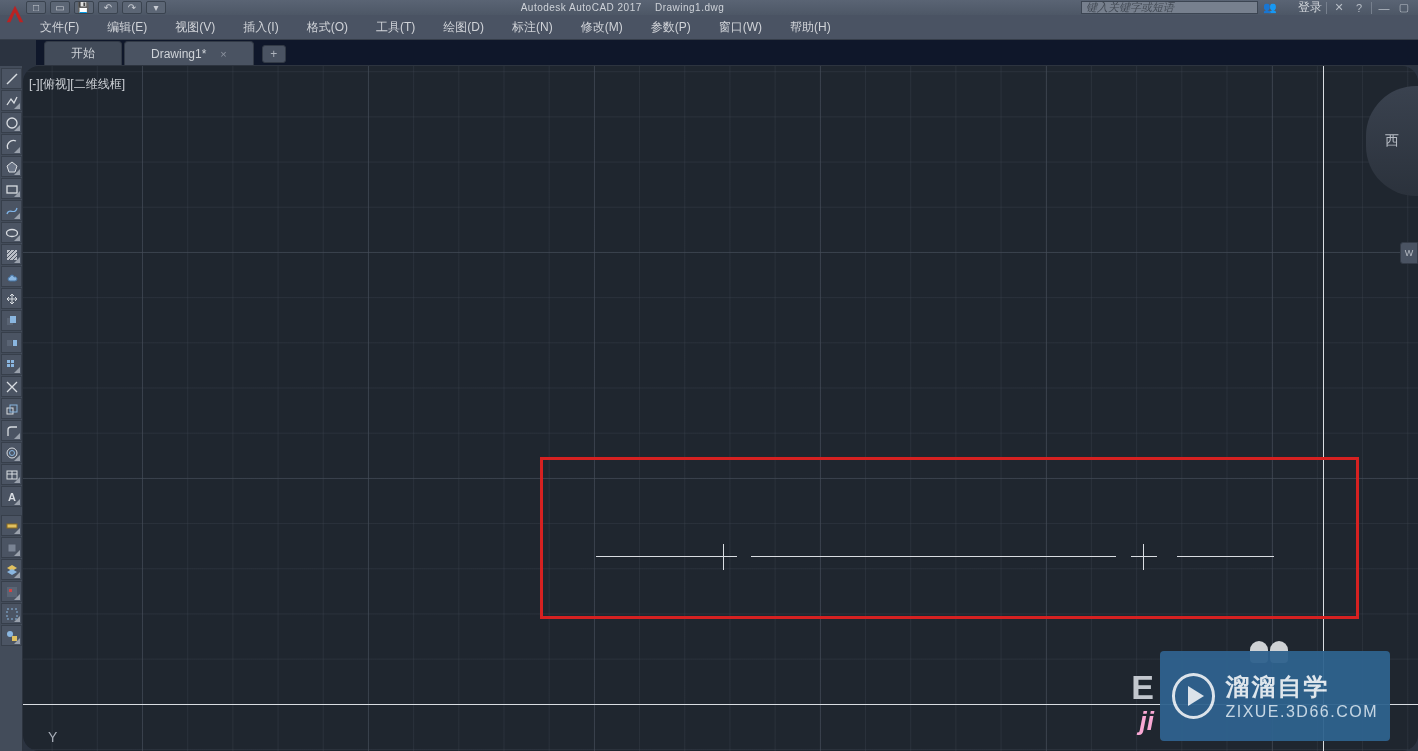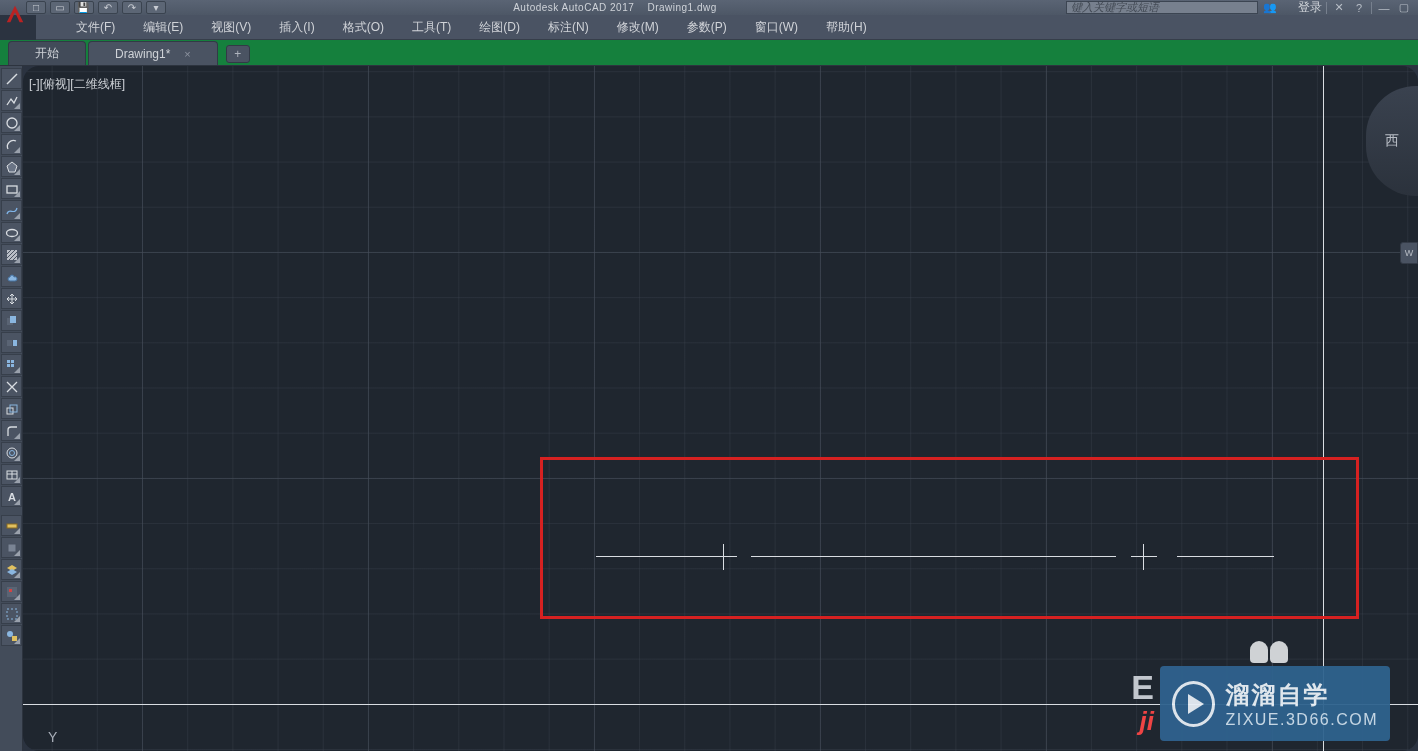--- a/index.html
+++ b/index.html
@@ -5,32 +5,32 @@
   * { box-sizing: border-box; margin: 0; padding: 0; }
   html, body { width: 1418px; height: 751px; overflow: hidden; font-family: "Microsoft YaHei", Arial, sans-serif; background:#2b3340; }
   body { display: flex; flex-direction: column; color:#d0d3d8; font-size:12px; user-select:none; }
 
   
   .titlebar { height: 15px; background: linear-gradient(#5a6474,#4d5766); display:flex; align-items:center; }
   .title-left { display:flex; align-items:center; gap:4px; padding:0 4px; }
   .qat-btn { width:20px; height:13px; background:#5c6675; border:1px solid #3a434f; border-radius:2px; display:flex; align-items:center; justify-content:center; color:#c8ccd3; font-size:10px; }
   .title-center { flex:1; text-align:center; color:#cfd3d9; font-size:10px; letter-spacing:.5px; white-space:nowrap; overflow:hidden;}
   .title-right { display:flex; align-items:center; gap:4px; padding:0 6px; }
-  .search-box { width:192px; height:13px; background:#77808e; border:1px solid #3c4552; font-size:11px; font-style:italic; color:#434a55; padding:0 4px; display:flex; align-items:center;}
+  .search-box { width:177px; height:13px; background:#77808e; border:1px solid #3c4552; font-size:11px; font-style:italic; color:#434a55; padding:0 4px; display:flex; align-items:center;}
   .title-icon { width:16px; height:13px; display:flex; align-items:center; justify-content:center; color:#b8bec7; font-size:11px;}
   .title-divider { width:1px; height:12px; background:#77808e; }
 
   
-  .menubar { height: 25px; background:#4a5363; display:flex; align-items:center; padding:0 30px 0 30px; gap:8px; border-bottom:1px solid #363e4a;margin-left:36px; }
+  .menubar { height: 25px; background:#4a5363; display:flex; align-items:center; padding:0 30px 0 30px; gap:8px; border-bottom:1px solid #363e4a; }
   .app-logo { position:absolute; left:3px; top:2px; width:24px; height:24px; display:flex; align-items:center; justify-content:center; }
   .app-logo svg { width:22px; height:22px; }
   .menu-item { padding:4px 10px; color:#d0d3d8; font-size:12px; cursor:default; }
 
   
-  .tabbar { height: 26px; background:#15803d; display:flex; align-items:flex-end; padding-left:8px; border-bottom:1px solid #2d343f; }
+  .tabbar { height: 26px; background:#0f172a; display:flex; align-items:flex-end; padding-left:8px; border-bottom:1px solid #2d343f;margin-left:36px; }
   .tab { height: 24px; padding:0 26px; background:#424b59; border:1px solid #323a46; border-bottom:none; border-top-left-radius:4px; border-top-right-radius:4px; margin-right:2px; color:#cfd3d8; font-size:12px; display:flex; align-items:center; gap:8px; position:relative;}
   .tab.active { background:#4a5362; }
   .tab-close { color:#8d94a0; font-size:11px; margin-left:6px;}
   .tab-add { width:24px; height:18px; background:#4a5362; border:1px solid #323a46; border-radius:3px; display:flex; align-items:center; justify-content:center; color:#aeb4bd; margin-left:6px; margin-bottom:2px;}
 
   
   .workarea { flex:1; display:flex; position:relative; }
 
   
   .left-tools { width:23px; background:#434c5a; border-right:1px solid #2c333e; display:flex; flex-direction:column; padding-top:2px; gap:1px;}
@@ -59,28 +59,28 @@
   .drawn-plus-h { position:absolute; height:1px; background:#d9dde2; }
   .drawn-plus-v { position:absolute; width:1px; background:#d9dde2; }
 
   
   .viewcube { position:absolute; right:0; top:20px; width:52px; height:110px; background:linear-gradient(#3a424f,#2b323c); border-top-left-radius:50px; border-bottom-left-radius:50px; display:flex; align-items:center; justify-content:center; color:#b7bcc4; font-size:14px; }
   .wcs-badge { position:absolute; right:0; top:176px; width:18px; height:22px; background:#4a5362; border:1px solid #343b47; color:#b7bcc4; font-size:9px; display:flex; align-items:center; justify-content:center; border-radius:3px 0 0 3px;}
 
   .axis-y { position:absolute; left:25px; bottom:6px; color:#a8aeb8; font-size:14px; }
 
   
-  .watermark { position:absolute; right:28px; bottom:10px; width:230px; height:75px; background:#2f628e; border-radius:4px; display:flex; align-items:center; gap:10px; padding:8px 12px; opacity:.95; }
+  .watermark { position:absolute; right:28px; bottom:10px; width:230px; height:90px; background:#2f628e; border-radius:4px; display:flex; align-items:center; gap:10px; padding:8px 12px; opacity:.95; }
   .watermark .play { width:46px; height:46px; border:3px solid #e7eef5; border-radius:50%; display:flex; align-items:center; justify-content:center; }
   .watermark .play div { width:0; height:0; border-left:16px solid #e7eef5; border-top:10px solid transparent; border-bottom:10px solid transparent; margin-left:4px;}
   .watermark .txt1 { color:#eaf1f7; font-size:24px; font-weight:700; letter-spacing:2px;}
   .watermark .txt2 { color:#cfe0ee; font-size:16px; letter-spacing:1.5px;}
   .wm-hands { position:absolute; right:130px; bottom:88px; display:flex; gap:2px;}
   .wm-hand { width:18px; height:22px; background:#cfd2d5; border-radius:9px 9px 4px 4px;}
-  .wm-ji { position:absolute; right:264px; bottom:14px; color:#ef4444; font-size:26px; font-weight:700; font-style:italic;margin-left:8px;}
+  .wm-ji { position:absolute; right:264px; bottom:14px; color:#f9a8d4; font-size:26px; font-weight:700; font-style:italic;margin-left:8px;}
   .wm-E  { position:absolute; right:264px; bottom:44px; color:#c2c7ce; font-size:34px; font-weight:800;}
 
 </style>
 </head>
 <body>
 
 <div class="titlebar">
   <div class="app-logo">
     <svg viewBox="0 0 24 24">
         <path d="M3 21 L12 3 L21 21 L17 21 L12 10 L7 21 Z" fill="#b22"></path>

